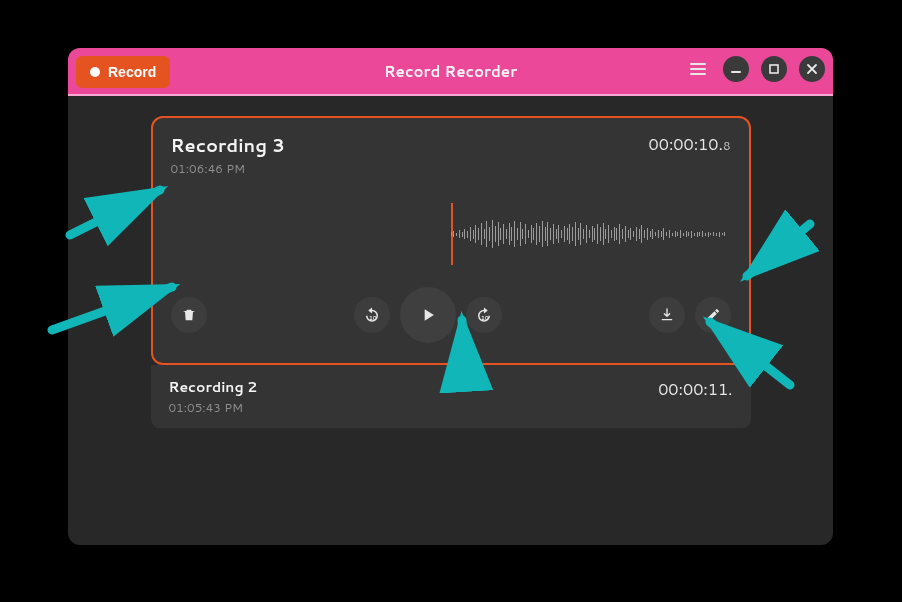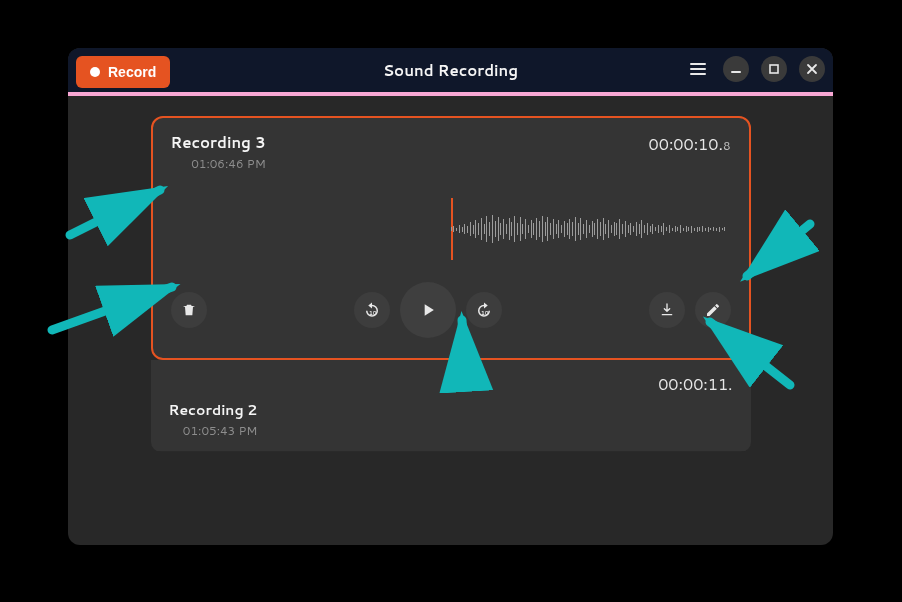--- a/index.html
+++ b/index.html
@@ -3,23 +3,23 @@
 <meta charset="utf-8">
 <style>
   * { box-sizing: border-box; margin: 0; padding: 0; }
   html, body { width: 902px; height: 602px; background: #000; font-family: "Cantarell", "Segoe UI", sans-serif; overflow: hidden; }
   .window {
     position: absolute; left: 68px; top: 48px; width: 765px; height: 497px;
     background: #282828; border-radius: 12px; box-shadow: 0 6px 30px rgba(0,0,0,.6);
     overflow: hidden;
   }
   .titlebar {
-    position: relative; height: 48px; background: #0f172a;
+    position: relative; height: 48px; background: #ec4899;
     display: flex; align-items: center; justify-content: center;
-    border-bottom: 4px solid #f9a8d4;
+    border-bottom: 2px solid #f9a8d4;
   }
   .app-title { color: #f5f5f5; font-weight: 600; font-size: 15px; }
   .record-btn {
     position: absolute; left: 8px; top: 8px; height: 32px;
     background: #e55321; border: none; border-radius: 6px;
     padding: 0 14px; display: flex; align-items: center; gap: 8px;
     color: #fff; font-weight: 600; font-size: 14px; cursor: pointer;
   }
   .record-btn .dot { width: 10px; height: 10px; border-radius: 50%; background: #fff; }
   .tb-right { position: absolute; right: 8px; top: 8px; display: flex; align-items: center; gap: 12px; }
@@ -32,22 +32,22 @@
   .hamburger svg { width: 16px; height: 14px; stroke: #e8e8e8; }
 
   .body-area { width: 600px; margin: 20px auto 0; }
 
   .card {
     background: #343434; border-radius: 10px; padding: 14px 18px;
     position: relative;
   }
   .card.expanded { border: 2px solid #e55321; border-radius: 12px; }
   .row-top { display: flex; justify-content: space-between; align-items: flex-start; }
-  .rec-title { color: #f5f5f5; font-weight: 700; font-size: 15px; }
-  .rec-time { color: #8d8d8d; font-size: 12px; margin-top: 2px; text-align: right; }
+  .rec-title { color: #f5f5f5; font-weight: 700; font-size: 18px; }
+  .rec-time { color: #8d8d8d; font-size: 12px; margin-top: 2px; }
   .duration { color: #e8e8e8; font-size: 16px; font-variant-numeric: tabular-nums; text-align: center; }
   .duration .dec { font-size: 12px; color: #bdbdbd; }
 
   .waveform {
     margin-top: 28px; height: 58px; position: relative; width: 100%;
     display: flex; align-items: center;
   }
   .play-line { position: absolute; left: 50%; top: -2px; width: 2px; height: 62px; background: #e55321; }
   .wave-half { position: absolute; left: 50%; right: 6px; top: 0; bottom: 0; display: flex; align-items: center; gap: 2px; }
   .wave-half span { width: 1px; background: #9c9c9c; display: block; }
@@ -60,37 +60,37 @@
   }
   .circ-btn.big { width: 56px; height: 56px; background: #3f3f3f; }
   .circ-btn svg { fill: #e8e8e8; }
 
   .list-row {
     background: #343434; padding: 12px 18px;
     display: flex; justify-content: space-between; align-items: flex-start;
     cursor: pointer;
   }
   .list-sep { height: 1px; background: #2a2a2a; }
-  .list-row .rec-title { font-size: 14px; margin-top: 28px; }
+  .list-row .rec-title { font-size: 14px; }
   .list-container { border-radius: 0 0 10px 10px; overflow: hidden; margin-top: 0; }
 
   
   .arrow { position: absolute; pointer-events: none; z-index: 5; }
   .arrow svg { overflow: visible; }
 </style>
 </head>
 <body>
 
 <div class="window">
   <div class="titlebar">
     <button class="record-btn">
       <span class="dot"></span>
       <span>Record</span>
     </button>
-    <div class="app-title">Sound Recording</div>
+    <div class="app-title">Record Recorder</div>
     <div class="tb-right">
       <div class="hamburger">
         <svg viewBox="0 0 16 14">
             <path d="M1 2h14M1 7h14M1 12h14" stroke-width="2" stroke-linecap="round" fill="none"></path>
           </svg>
       </div>
       <div class="tb-icon">
         <svg viewBox="0 0 12 12">
             <path d="M2 9h8" stroke-width="2" stroke-linecap="round" fill="none"></path>
           </svg>

